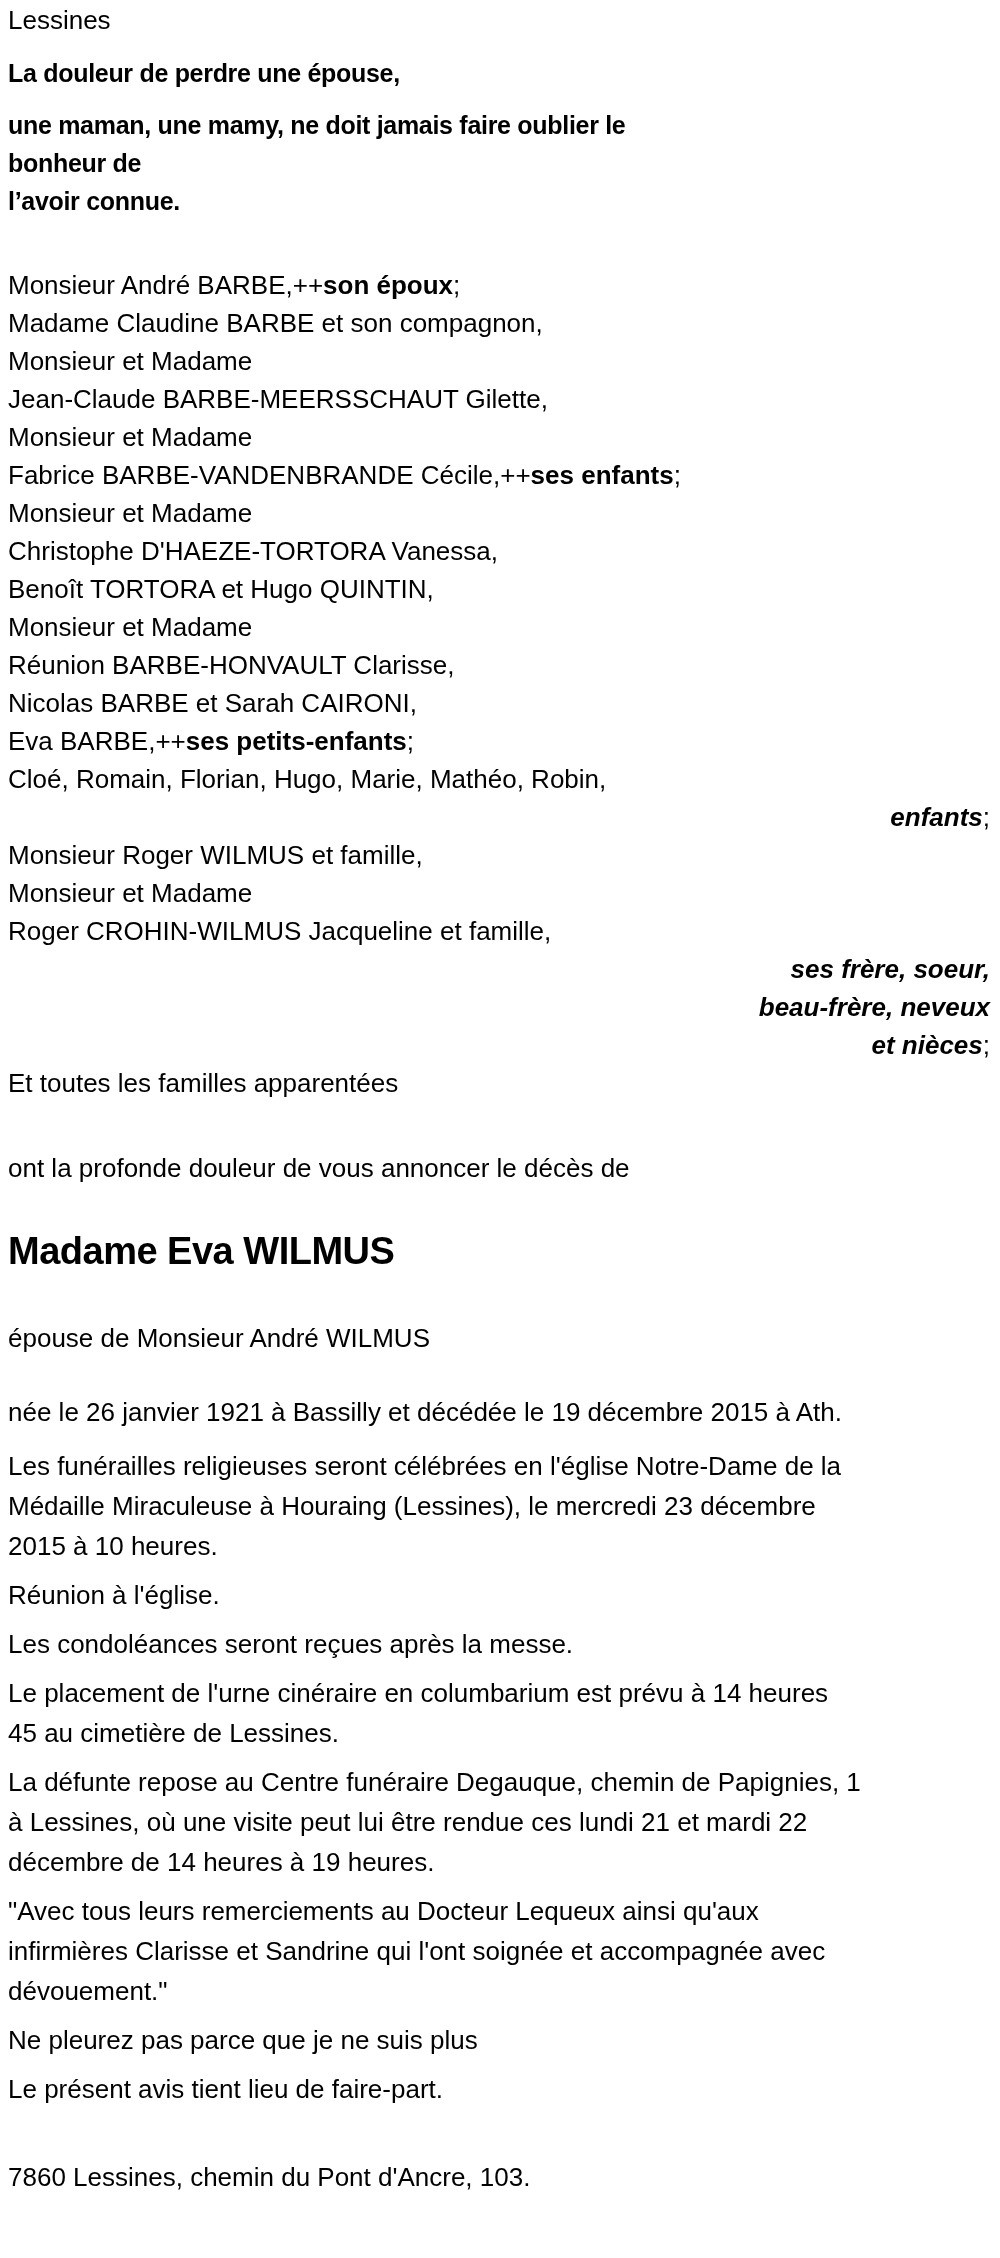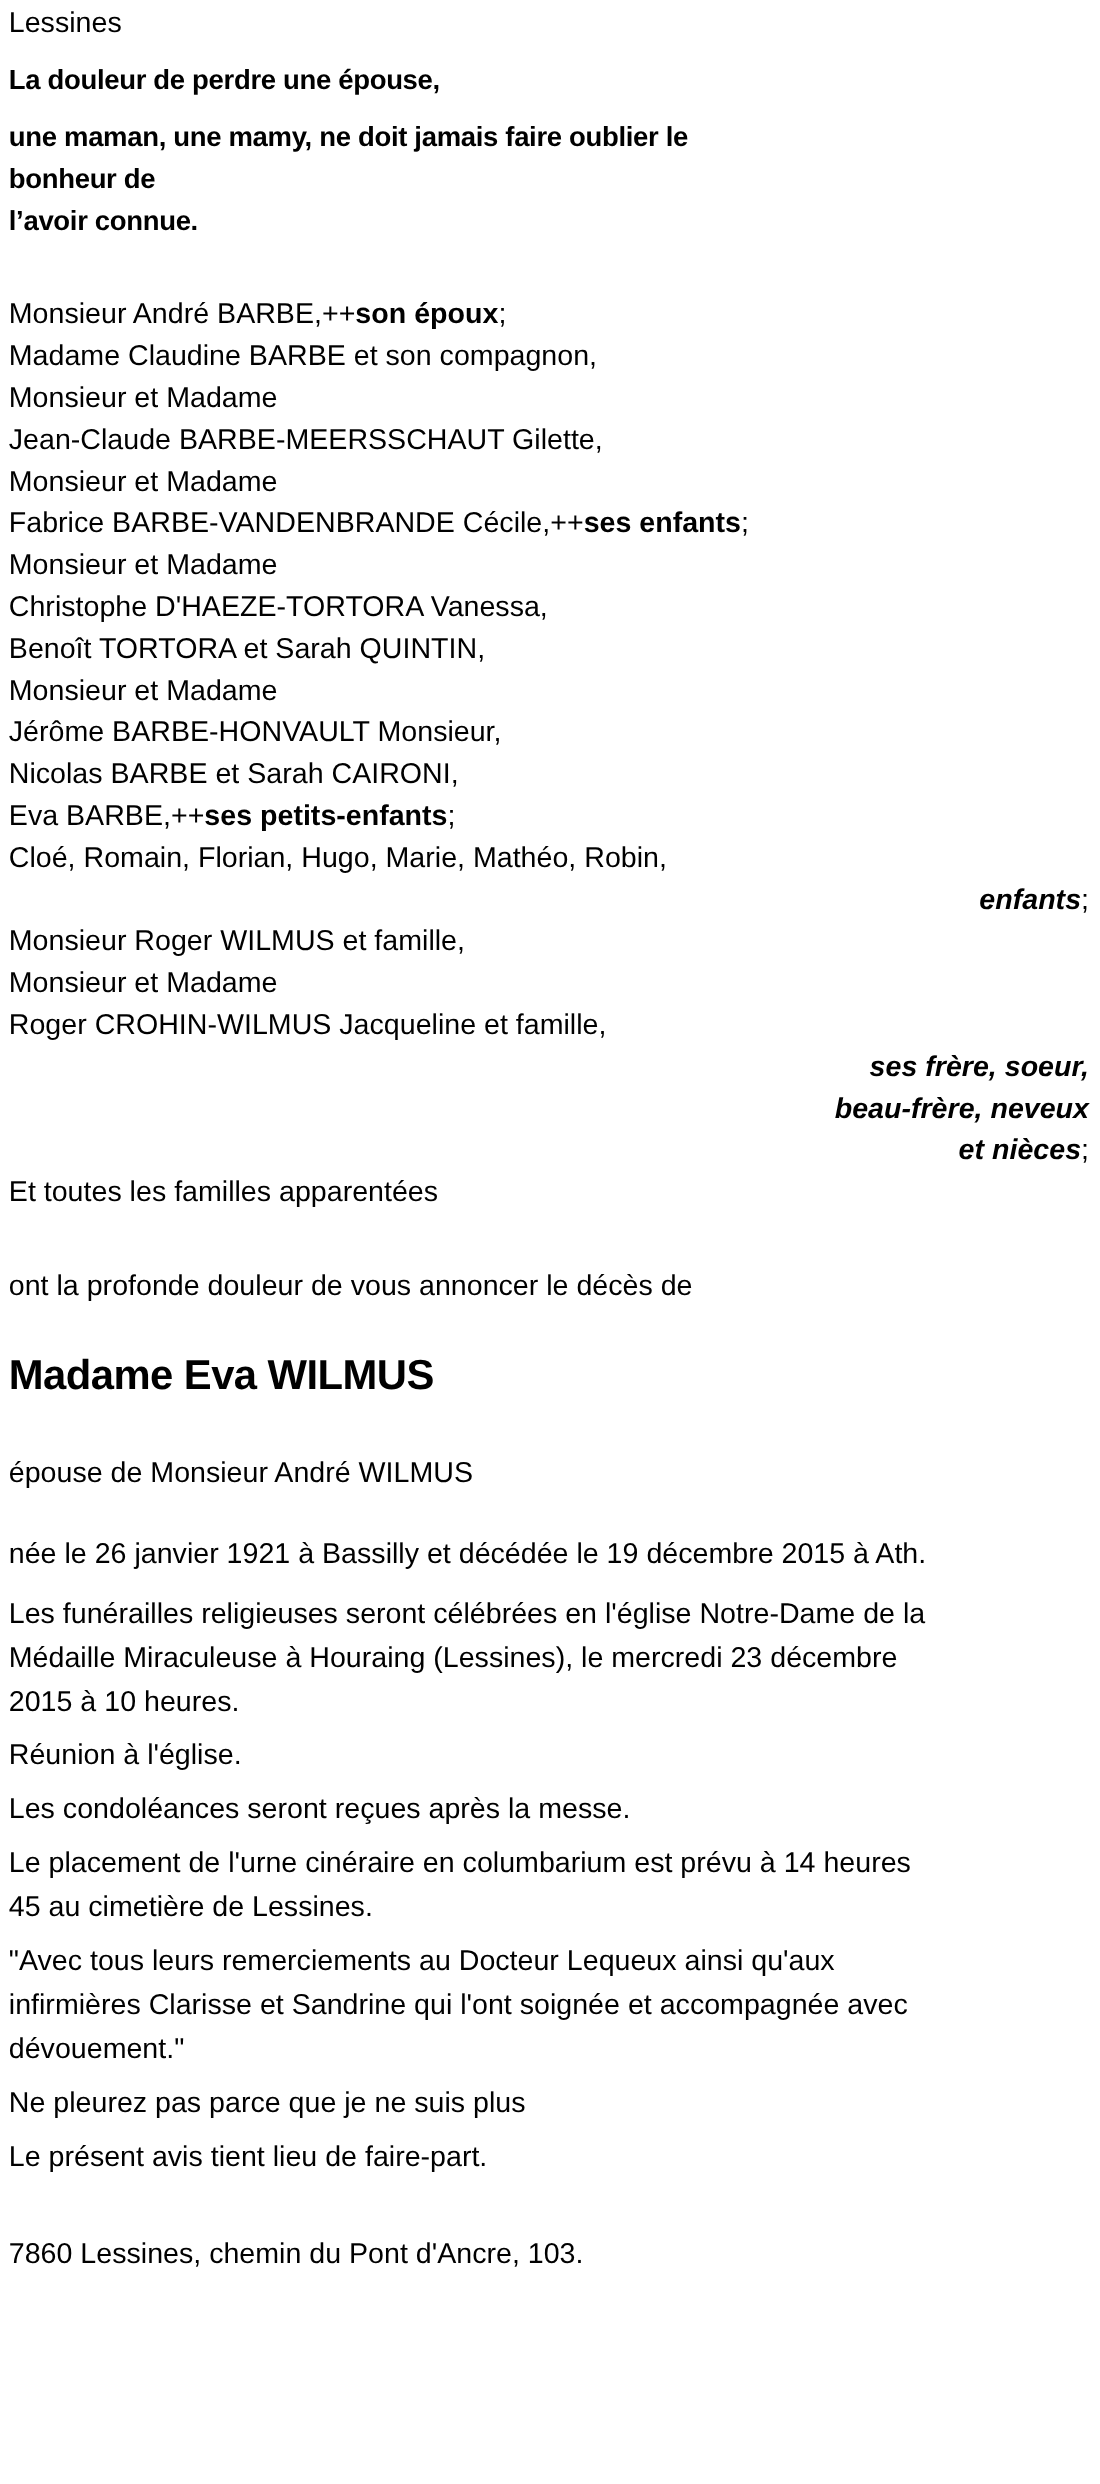--- a/index.html
+++ b/index.html
@@ -65,23 +65,23 @@
 
   <div class="family" id="family">
       <div class="line"><span>Monsieur André BARBE,++</span><span class="b">son époux</span><span>;</span></div>
       <div class="line"><span>Madame Claudine BARBE et son compagnon,</span></div>
       <div class="line"><span>Monsieur et Madame</span></div>
       <div class="line"><span>Jean-Claude BARBE-MEERSSCHAUT Gilette,</span></div>
       <div class="line"><span>Monsieur et Madame</span></div>
       <div class="line"><span>Fabrice BARBE-VANDENBRANDE Cécile,++</span><span class="b">ses enfants</span><span>;</span></div>
       <div class="line"><span>Monsieur et Madame</span></div>
       <div class="line"><span>Christophe D'HAEZE-TORTORA Vanessa,</span></div>
-      <div class="line"><span>Benoît TORTORA et Sarah QUINTIN,</span></div>
+      <div class="line"><span>Benoît TORTORA et Hugo QUINTIN,</span></div>
       <div class="line"><span>Monsieur et Madame</span></div>
-      <div class="line"><span>Jérôme BARBE-HONVAULT Monsieur,</span></div>
+      <div class="line"><span>Réunion BARBE-HONVAULT Clarisse,</span></div>
       <div class="line"><span>Nicolas BARBE et Sarah CAIRONI,</span></div>
       <div class="line"><span>Eva BARBE,++</span><span class="b">ses petits-enfants</span><span>;</span></div>
       <div class="line"><span>Cloé, Romain, Florian, Hugo, Marie, Mathéo, Robin,</span></div>
       <div class="line right"><span class="b i">enfants</span><span>;</span></div>
       <div class="line"><span>Monsieur Roger WILMUS et famille,</span></div>
       <div class="line"><span>Monsieur et Madame</span></div>
       <div class="line"><span>Roger CROHIN-WILMUS Jacqueline et famille,</span></div>
       <div class="line right"><span class="b i">ses frère, soeur,</span></div>
       <div class="line right"><span class="b i">beau-frère, neveux</span></div>
       <div class="line right"><span class="b i">et nièces</span><span>;</span></div>
@@ -94,20 +94,21 @@
 
   <p class="relation">épouse de Monsieur André WILMUS</p>
 
   <p class="life">née le 26 janvier 1921 à Bassilly et décédée le 19 décembre 2015 à Ath.</p>
 
   <div class="details" id="details">
       <p>Les funérailles religieuses seront célébrées en l'église Notre-Dame de la<br>Médaille Miraculeuse à Houraing (Lessines), le mercredi 23 décembre<br>2015 à 10 heures.</p>
       <p>Réunion à l'église.</p>
       <p>Les condoléances seront reçues après la messe.</p>
       <p>Le placement de l'urne cinéraire en columbarium est prévu à 14 heures<br>45 au cimetière de Lessines.</p>
+      <p>La défunte repose au Centre funéraire Degauque, chemin de Papignies, 1<br>à Lessines, où une visite peut lui être rendue ces lundi 21 et mardi 22<br>décembre de 14 heures à 19 heures.</p>
       <p>"Avec tous leurs remerciements au Docteur Lequeux ainsi qu'aux<br>infirmières Clarisse et Sandrine qui l'ont soignée et accompagnée avec<br>dévouement."</p>
       <p>Ne pleurez pas parce que je ne suis plus</p>
       <p>Le présent avis tient lieu de faire-part.</p>
     </div>
 
   <p class="address">7860 Lessines, chemin du Pont d'Ancre, 103.</p>
 
 </div>
 
 </body></html>

